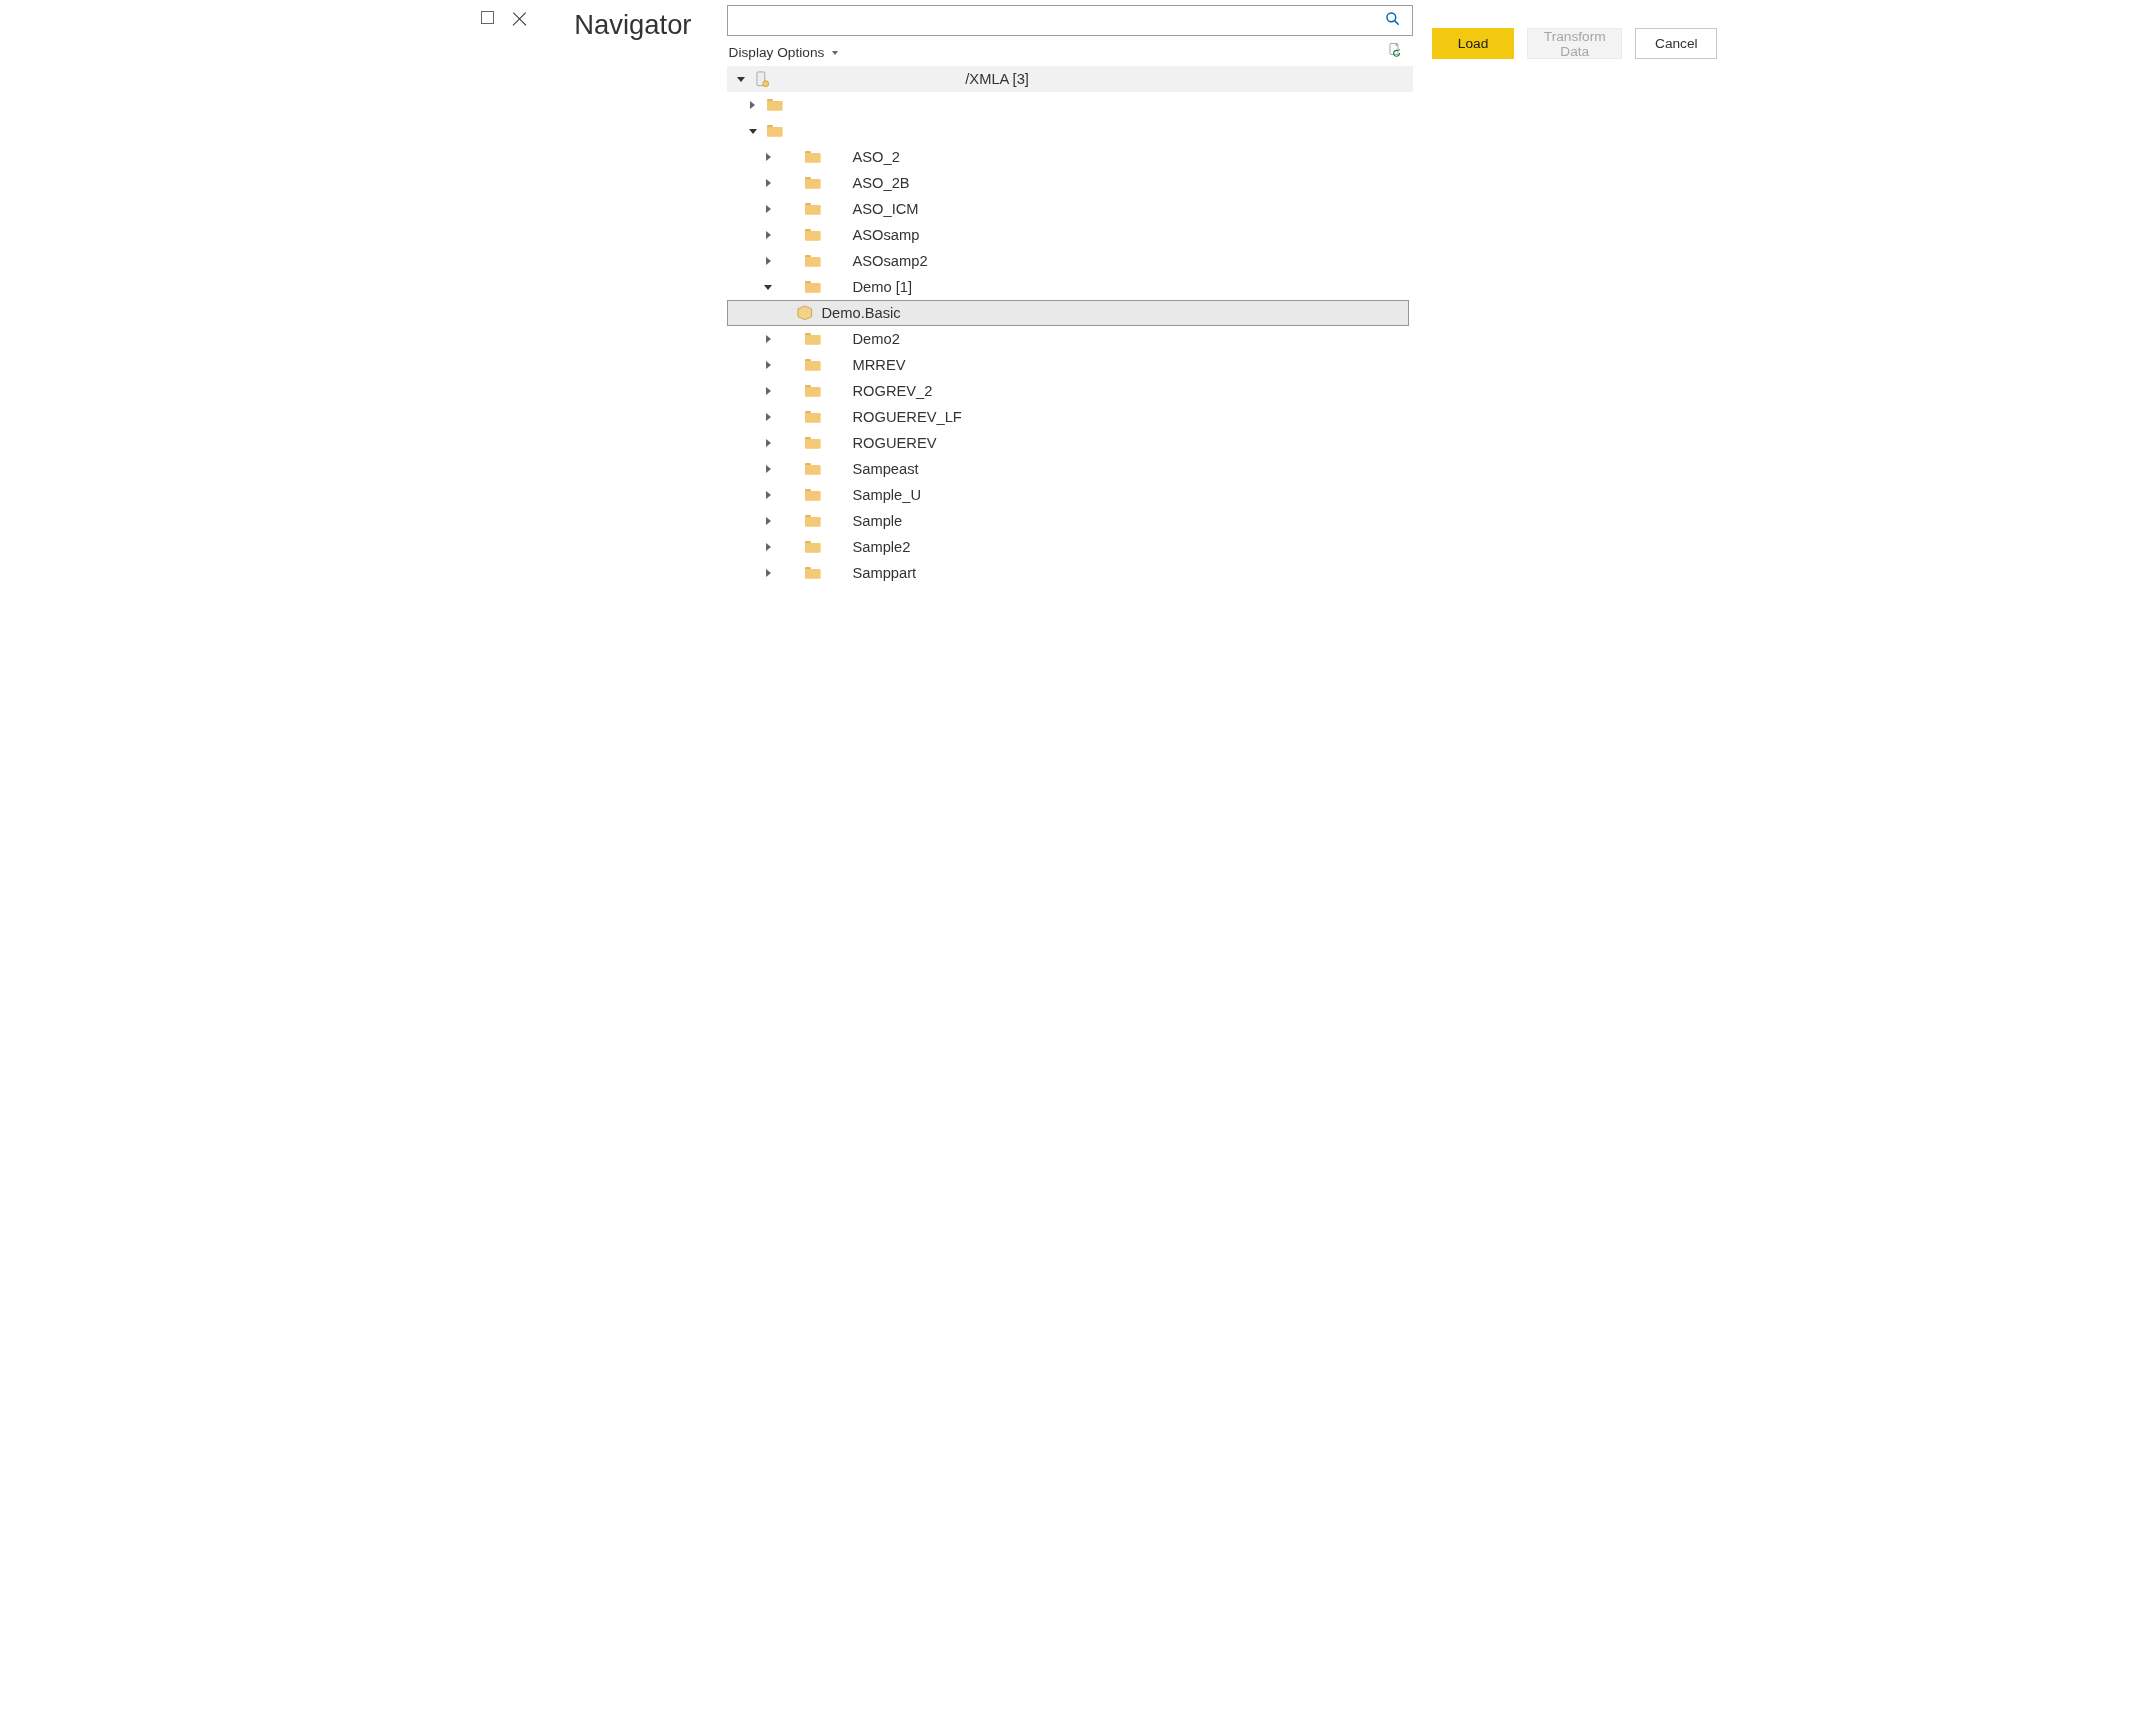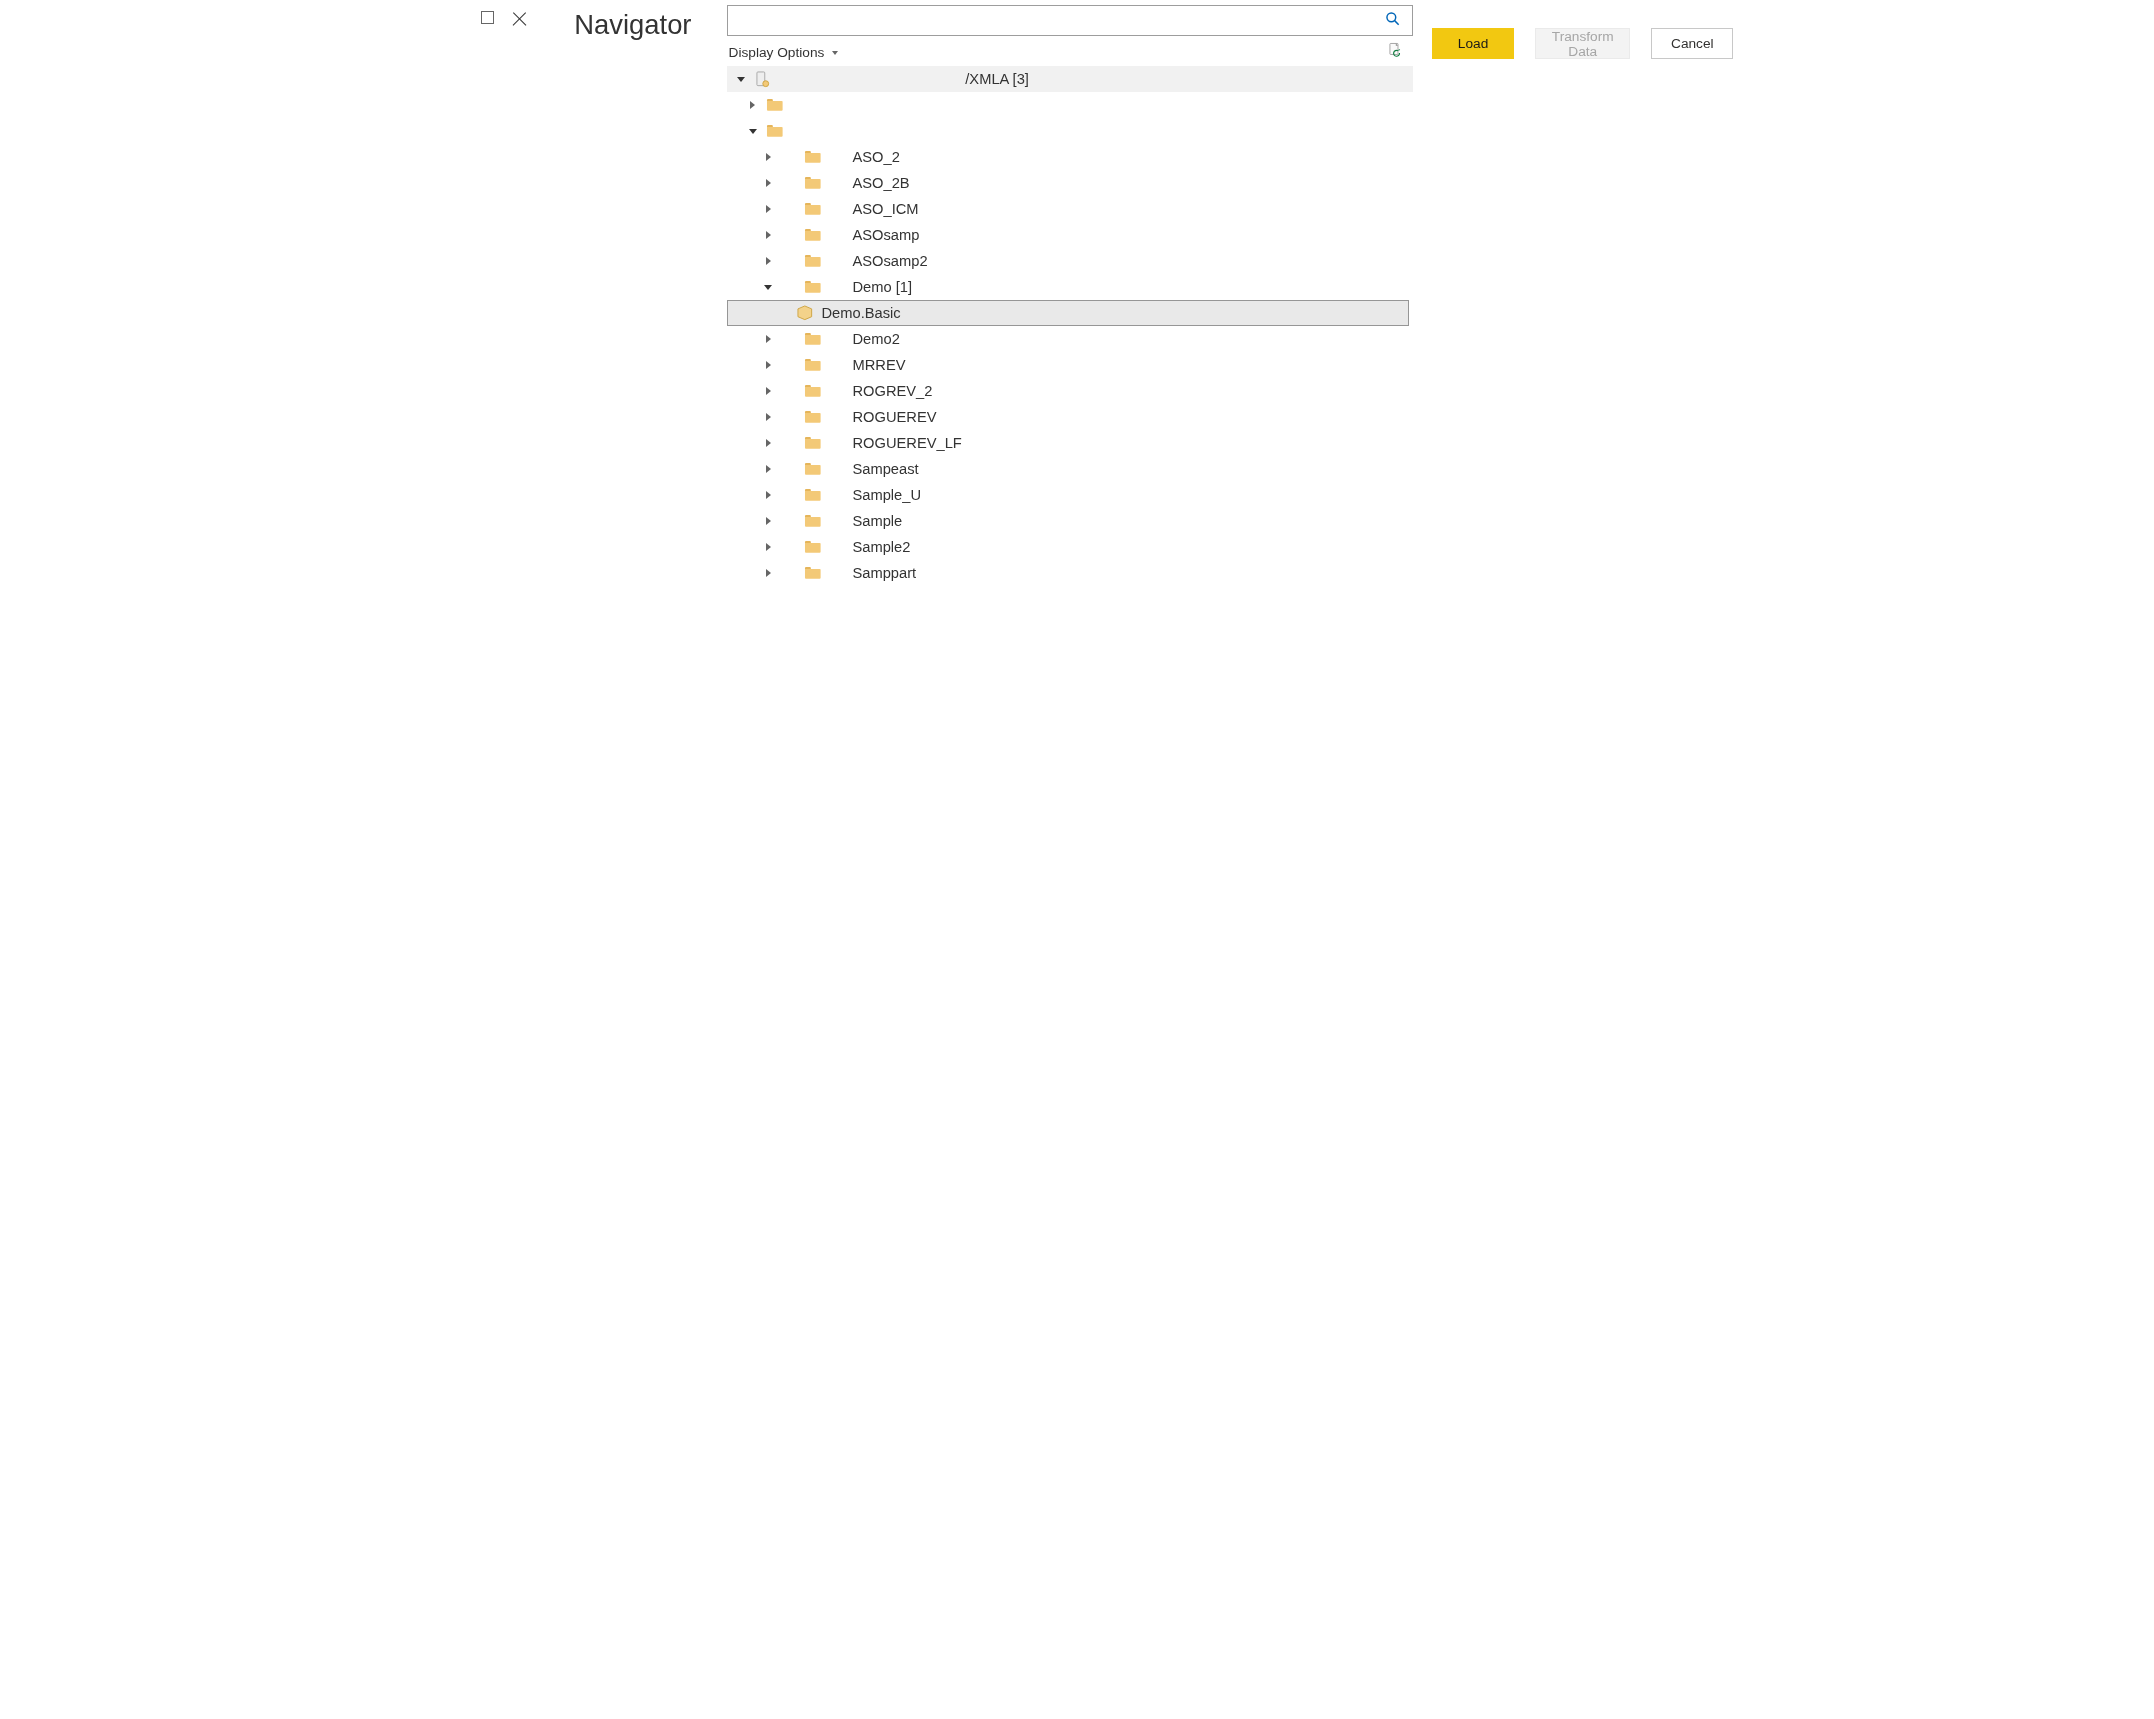--- a/index.html
+++ b/index.html
@@ -195,21 +195,21 @@
   .folder svg rect.tab { fill: #e5b55a; }
   .folder svg rect.body { fill: #f3c977; }
   .server svg rect.body { fill: #eee; stroke: #aaa; }
   .cube svg polygon { stroke: #cfa646; stroke-width: 1; }
 
   .label { }
 
   .footer {
     display: flex;
     justify-content: flex-end;
-    gap: 21px;
+    gap: 13px;
     padding: 23.5px 31px 23.5px 0;
   }
   .btn {
     min-width: 82px;
     height: 31px;
     padding: 0 15.7px;
     font-size: 13.7px;
     border: 1px solid #c8c8c8;
     background: #fff;
     color: #323130;
@@ -461,35 +461,35 @@
                         <div class="row">
                           <span class="toggle">
                             <span class="tri-right"></span>
                           </span>
                           <span class="nicon folder">
                             <svg viewBox="0 0 18 18">
                               <rect class="tab" x="1" y="3" width="6" height="3" rx="1"></rect>
                               <rect class="body" x="1" y="5" width="16" height="10" rx="1"></rect>
                             </svg>
                           </span>
+                          <span class="label">ROGUEREV_LF</span>
+                        </div>
+                      </li>
+                      <li class="node" data-depth="2">
+                        <div class="row">
+                          <span class="toggle">
+                            <span class="tri-right"></span>
+                          </span>
+                          <span class="nicon folder">
+                            <svg viewBox="0 0 18 18">
+                              <rect class="tab" x="1" y="3" width="6" height="3" rx="1"></rect>
+                              <rect class="body" x="1" y="5" width="16" height="10" rx="1"></rect>
+                            </svg>
+                          </span>
                           <span class="label">ROGUEREV</span>
-                        </div>
-                      </li>
-                      <li class="node" data-depth="2">
-                        <div class="row">
-                          <span class="toggle">
-                            <span class="tri-right"></span>
-                          </span>
-                          <span class="nicon folder">
-                            <svg viewBox="0 0 18 18">
-                              <rect class="tab" x="1" y="3" width="6" height="3" rx="1"></rect>
-                              <rect class="body" x="1" y="5" width="16" height="10" rx="1"></rect>
-                            </svg>
-                          </span>
-                          <span class="label">ROGUEREV_LF</span>
                         </div>
                       </li>
                       <li class="node" data-depth="2">
                         <div class="row">
                           <span class="toggle">
                             <span class="tri-right"></span>
                           </span>
                           <span class="nicon folder">
                             <svg viewBox="0 0 18 18">
                               <rect class="tab" x="1" y="3" width="6" height="3" rx="1"></rect>

